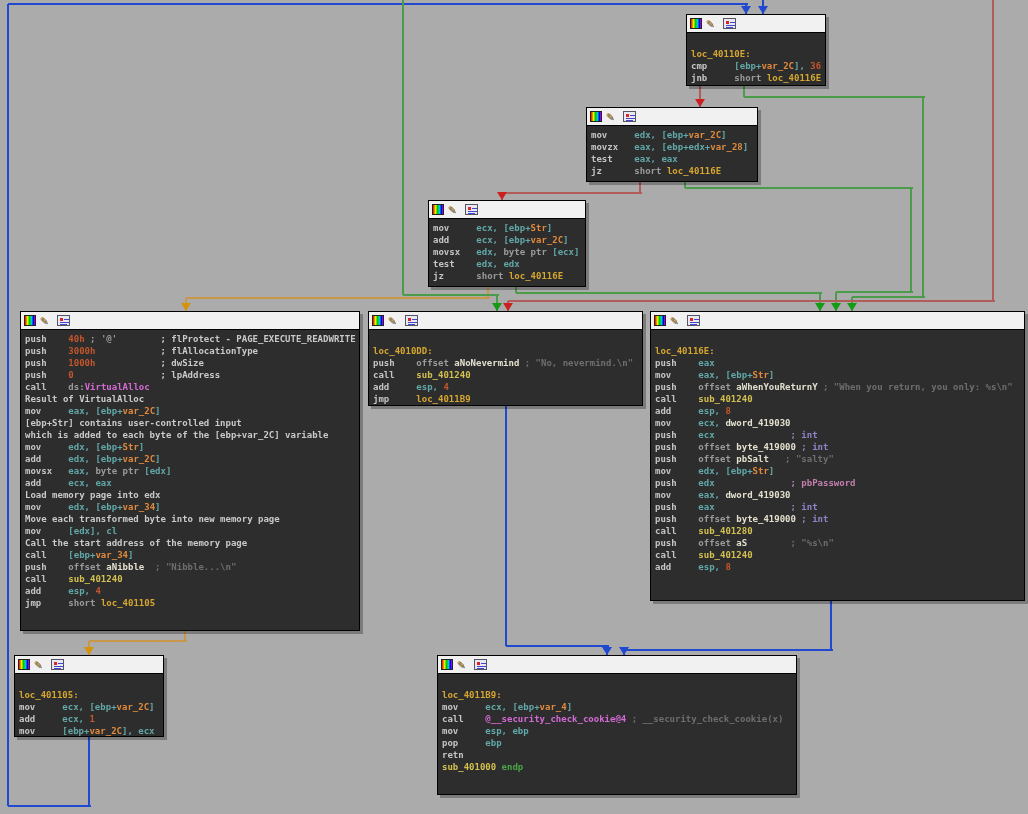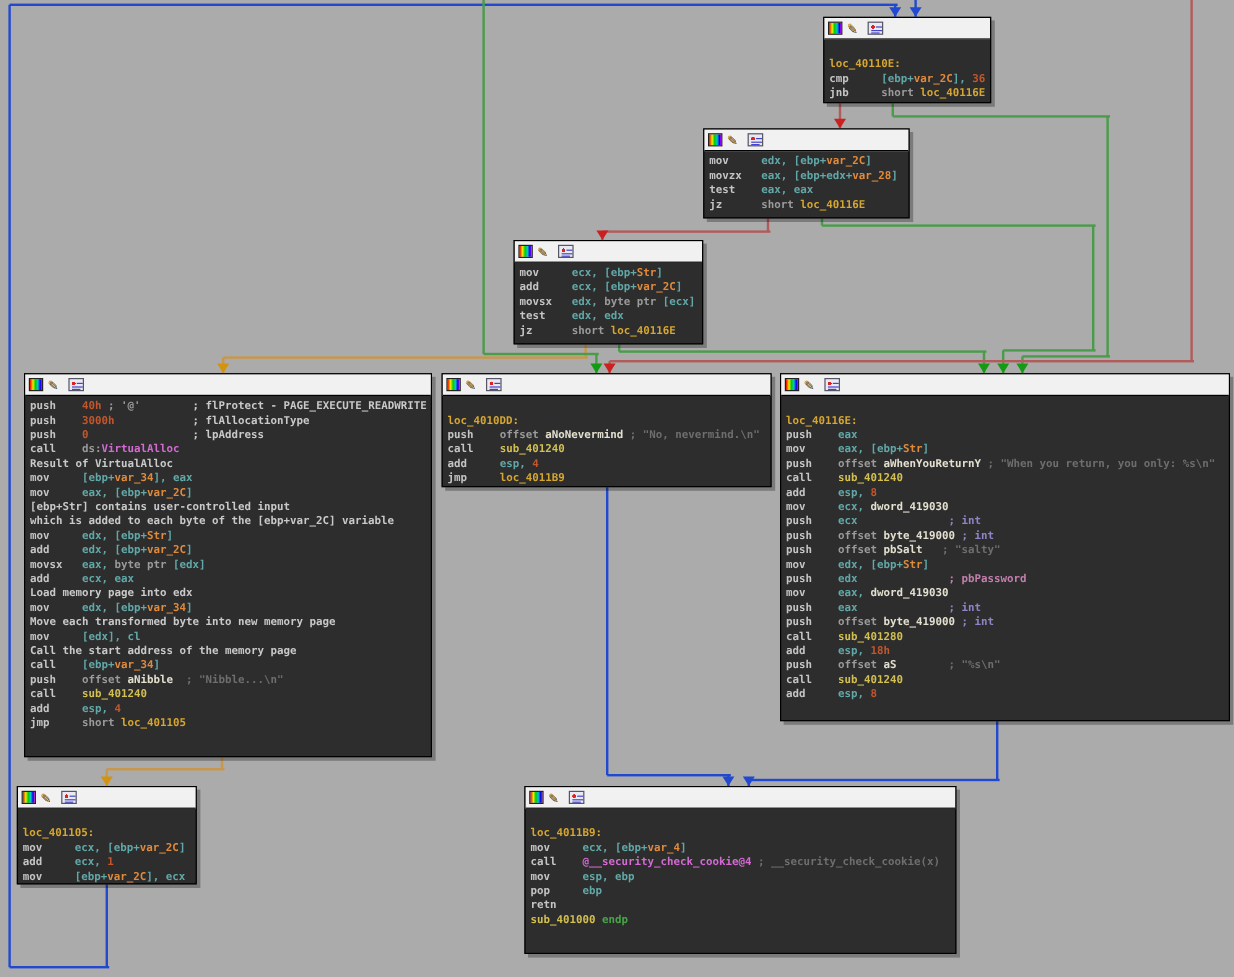--- a/index.html
+++ b/index.html
@@ -140,24 +140,24 @@
     </div>
     <div class="node" style="left: 20px; top: 311px; width: 340px; height: 320px;">
       <div class="titlebar">
         <span class="icon palette-icon"></span>
         <span class="icon edit-icon">✎</span>
         <span class="icon comment-icon"></span>
       </div>
       <div class="code">
         <div class="code-line"><span class="t-m">push    </span><span class="t-n">40h</span><span class="t-w"> ; '@'</span><span class="t-a">        ; flProtect - PAGE_EXECUTE_READWRITE</span></div>
         <div class="code-line"><span class="t-m">push    </span><span class="t-n">3000h</span><span class="t-a">            ; flAllocationType</span></div>
+        <div class="code-line"><span class="t-m">push    </span><span class="t-n">1000h</span><span class="t-a">            ; dwSize</span></div>
         <div class="code-line"><span class="t-m">push    </span><span class="t-n">0</span><span class="t-a">                ; lpAddress</span></div>
         <div class="code-line"><span class="t-m">call    </span><span class="t-w">ds:</span><span class="t-i">VirtualAlloc</span></div>
         <div class="code-line"><span class="t-a">Result of VirtualAlloc</span></div>
-        <div class="code-line"><span class="t-m">mov     </span><span class="t-r">[ebp+</span><span class="t-v">var_34</span><span class="t-r">], eax</span></div>
         <div class="code-line"><span class="t-m">mov     </span><span class="t-r">eax, [ebp+</span><span class="t-v">var_2C</span><span class="t-r">]</span></div>
         <div class="code-line"><span class="t-a">[ebp+Str] contains user-controlled input</span></div>
         <div class="code-line"><span class="t-a">which is added to each byte of the [ebp+var_2C] variable</span></div>
         <div class="code-line"><span class="t-m">mov     </span><span class="t-r">edx, [ebp+</span><span class="t-v">Str</span><span class="t-r">]</span></div>
         <div class="code-line"><span class="t-m">add     </span><span class="t-r">edx, [ebp+</span><span class="t-v">var_2C</span><span class="t-r">]</span></div>
         <div class="code-line"><span class="t-m">movsx   </span><span class="t-r">eax, </span><span class="t-w">byte ptr </span><span class="t-r">[edx]</span></div>
         <div class="code-line"><span class="t-m">add     </span><span class="t-r">ecx, eax</span></div>
         <div class="code-line"><span class="t-a">Load memory page into edx</span></div>
         <div class="code-line"><span class="t-m">mov     </span><span class="t-r">edx, [ebp+</span><span class="t-v">var_34</span><span class="t-r">]</span></div>
         <div class="code-line"><span class="t-a">Move each transformed byte into new memory page</span></div>
@@ -202,21 +202,20 @@
         <div class="code-line"><span class="t-m">mov     </span><span class="t-r">ecx, </span><span class="t-d">dword_419030</span></div>
         <div class="code-line"><span class="t-m">push    </span><span class="t-r">ecx</span><span class="t-k">              ; int</span></div>
         <div class="code-line"><span class="t-m">push    </span><span class="t-w">offset </span><span class="t-d">byte_419000</span><span class="t-k"> ; int</span></div>
         <div class="code-line"><span class="t-m">push    </span><span class="t-w">offset </span><span class="t-d">pbSalt</span><span class="t-c">   ; "salty"</span></div>
         <div class="code-line"><span class="t-m">mov     </span><span class="t-r">edx, [ebp+</span><span class="t-v">Str</span><span class="t-r">]</span></div>
         <div class="code-line"><span class="t-m">push    </span><span class="t-r">edx</span><span class="t-p">              ; pbPassword</span></div>
         <div class="code-line"><span class="t-m">mov     </span><span class="t-r">eax, </span><span class="t-d">dword_419030</span></div>
         <div class="code-line"><span class="t-m">push    </span><span class="t-r">eax</span><span class="t-k">              ; int</span></div>
         <div class="code-line"><span class="t-m">push    </span><span class="t-w">offset </span><span class="t-d">byte_419000</span><span class="t-k"> ; int</span></div>
         <div class="code-line"><span class="t-m">call    </span><span class="t-s">sub_401280</span></div>
-        <div class="code-line"><span class="t-m">add     </span><span class="t-r">esp, </span><span class="t-n">18h</span></div>
         <div class="code-line"><span class="t-m">push    </span><span class="t-w">offset </span><span class="t-d">aS</span><span class="t-c">        ; "%s\n"</span></div>
         <div class="code-line"><span class="t-m">call    </span><span class="t-s">sub_401240</span></div>
         <div class="code-line"><span class="t-m">add     </span><span class="t-r">esp, </span><span class="t-n">8</span></div>
       </div>
     </div>
     <div class="node" style="left: 14px; top: 655px; width: 150px; height: 82px;">
       <div class="titlebar">
         <span class="icon palette-icon"></span>
         <span class="icon edit-icon">✎</span>
         <span class="icon comment-icon"></span>

